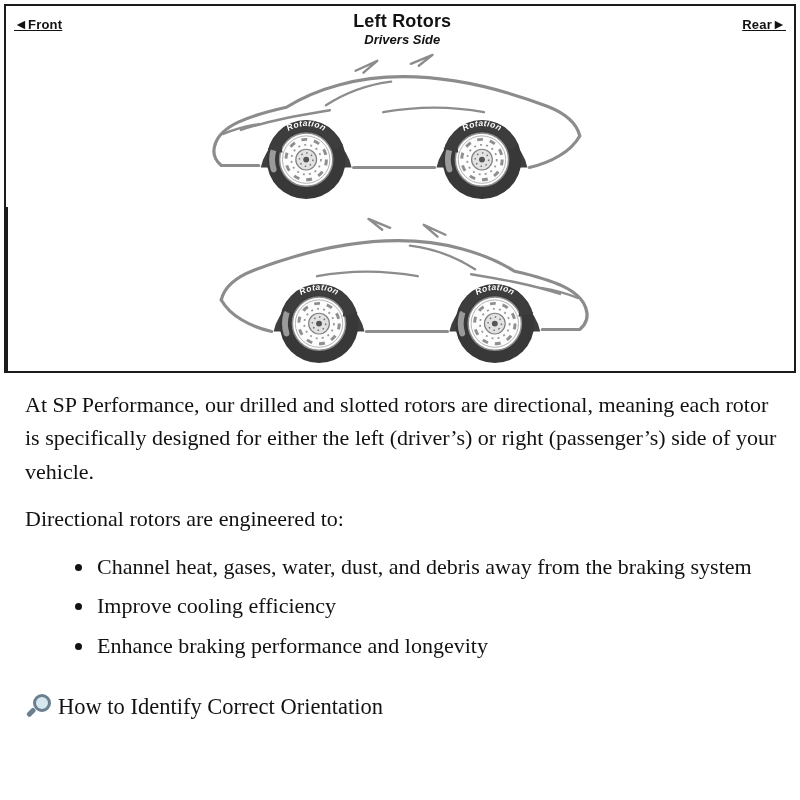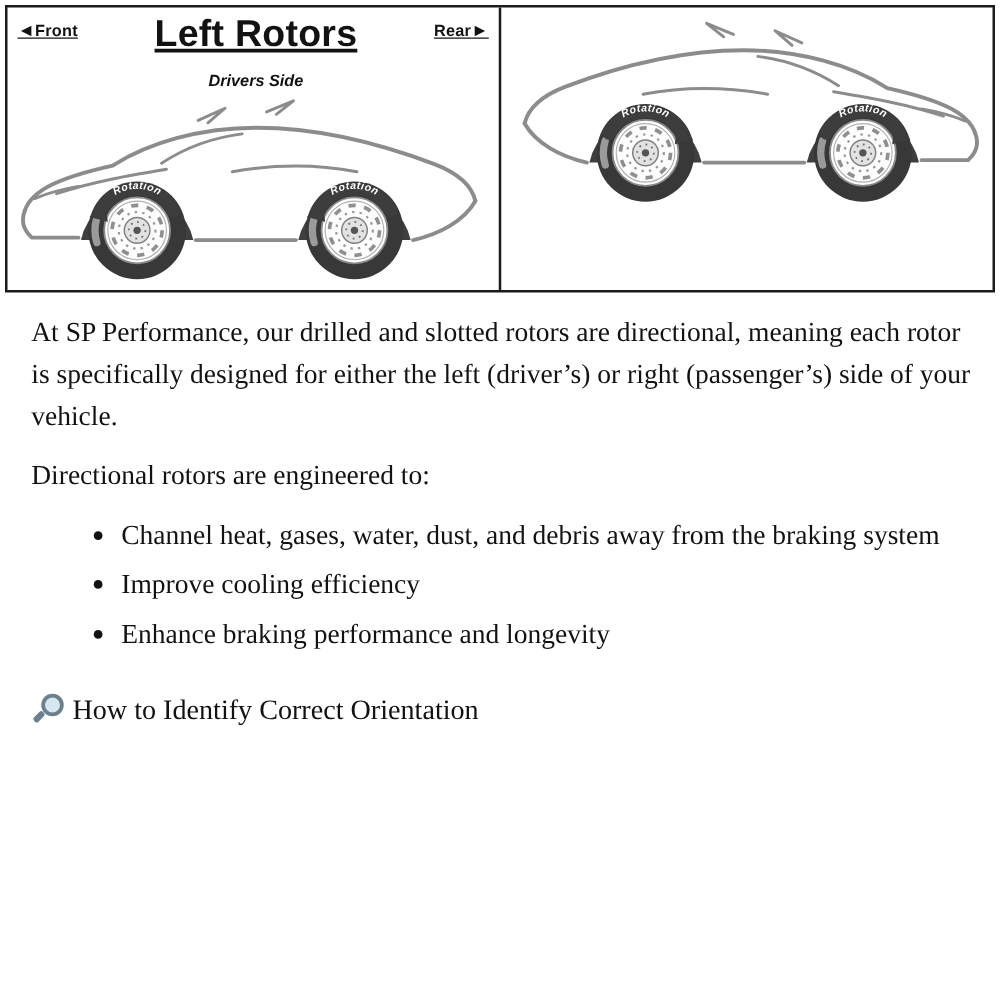--- a/index.html
+++ b/index.html
@@ -5,36 +5,37 @@
   html,body { margin:0; padding:0; background:#ffffff; }
   body {
     width:800px; height:800px; overflow:hidden;
     font-family:"Liberation Serif", serif; color:#121212;
   }
 
   
   .diagram {
     display:flex; margin:4px 4px 0 4px;
     border:2px solid #1b1b1b;
+    flex-direction:column;
   }
   .panel { flex:1 1 50%; min-width:0; padding:4px 6px 0 6px; }
   .panel + .panel { border-left:2px solid #1b1b1b; }
 
   .panel-header {
     display:flex; justify-content:space-between; align-items:flex-start;
     font-family:"Liberation Sans", sans-serif; padding:2px 2px 0 2px;
   }
   .dir {
     font-size:13px; font-weight:bold; text-decoration:underline;
     white-space:nowrap; margin-top:4px; letter-spacing:.2px;
   }
   .dir .glyph { font-size:14px; }
   .title-block { text-align:center; margin-top:-1px; }
-  .panel-title { font-size:30px; font-weight:bold; letter-spacing:.2px;text-decoration:underline; }
-  .panel-subtitle { font-size:13px; font-weight:bold; font-style:italic; margin-top:12px; }
+  .panel-title { font-size:18px; font-weight:bold; letter-spacing:.2px; }
+  .panel-subtitle { font-size:13px; font-weight:bold; font-style:italic; margin-top:0; }
 
   .car-svg { width:100%; height:158px; display:block; margin-top:2px; }
 
   .body-line { fill:none; stroke:#8c8c8c; stroke-width:3.2; stroke-linecap:round; stroke-linejoin:round; }
   .body-line.thin { stroke-width:2.4; }
   .arch { fill:#3f3f3f; stroke:none; }
   .rot-band { fill:none; stroke:#3d3d3d; stroke-width:10.5; stroke-linecap:round; }
   .rot-arrow { fill:#3d3d3d; }
   .rot-text {
     fill:#ffffff; font-family:"Liberation Sans", sans-serif;

